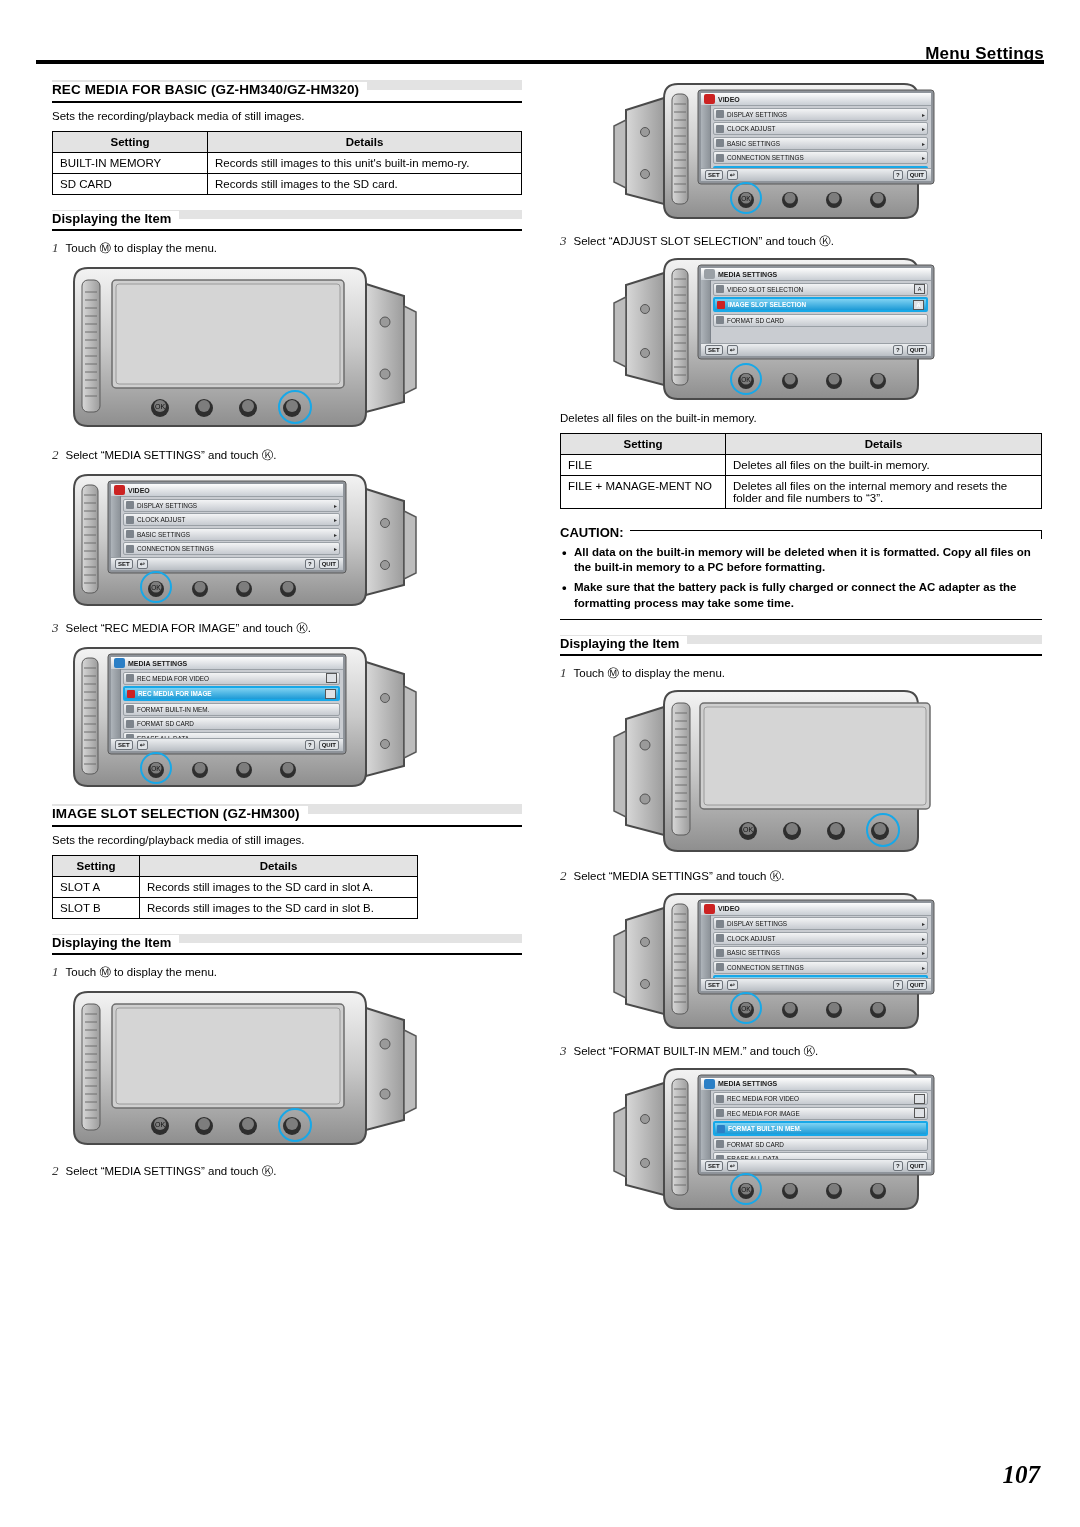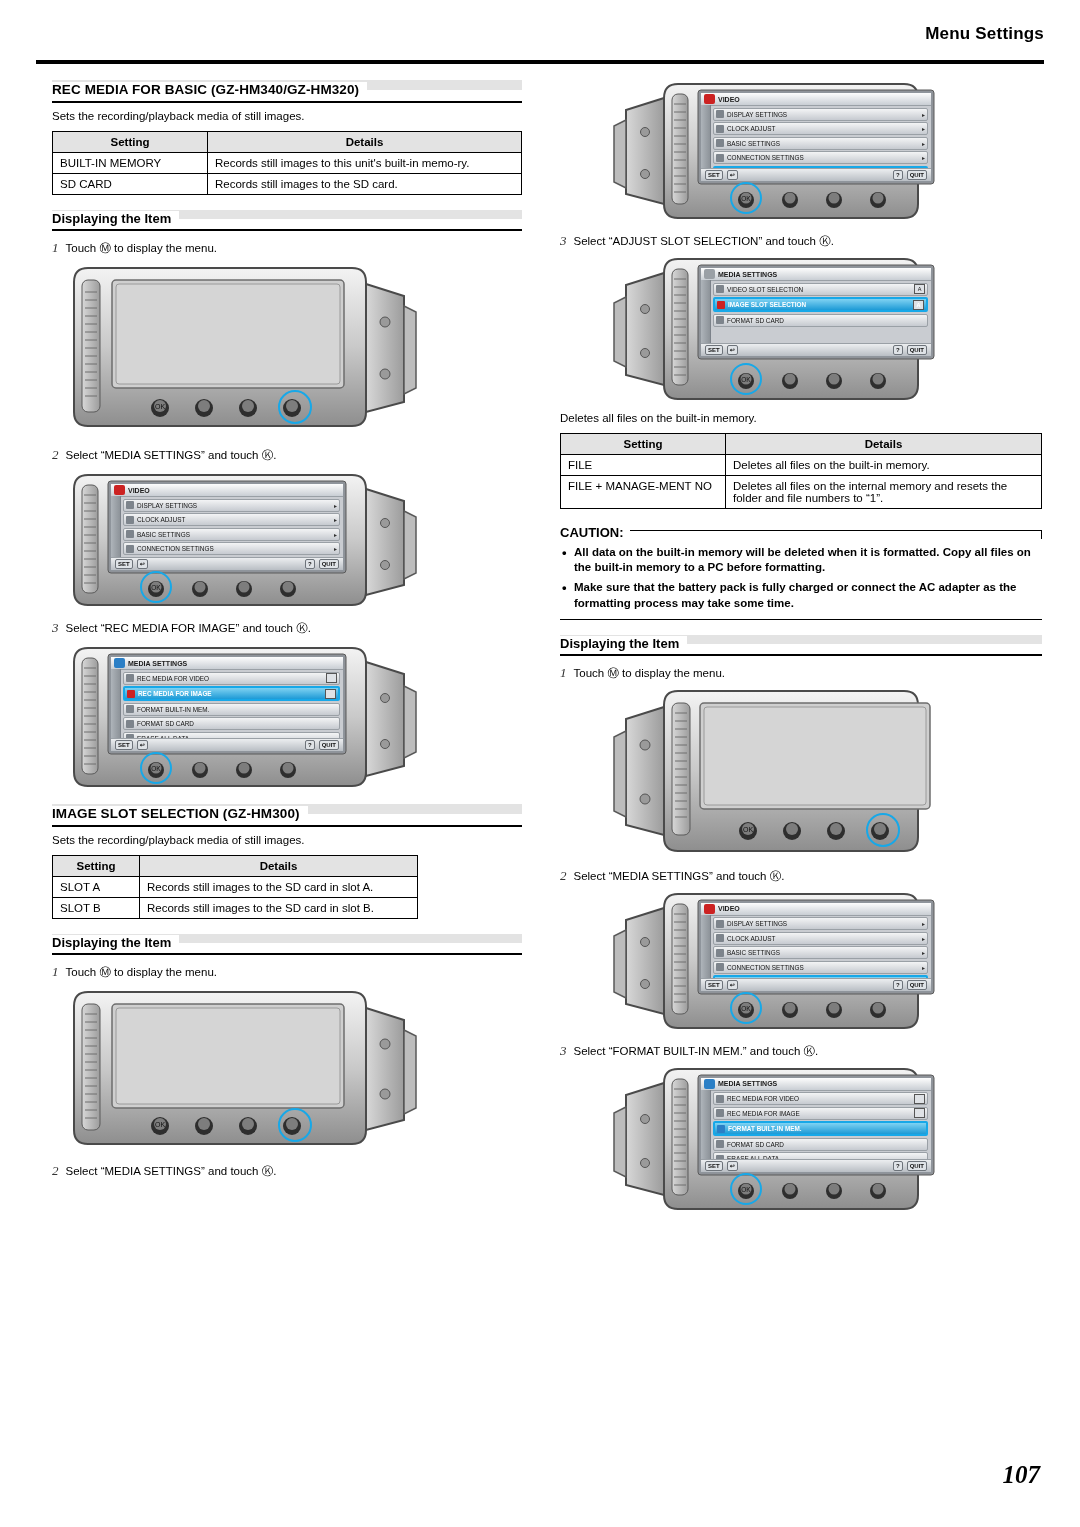--- a/index.html
+++ b/index.html
@@ -8,21 +8,21 @@
     background:#ffffff;
     font-family:"Liberation Sans", sans-serif;
     color:#000;
     position:relative;
     overflow:hidden;
   }
   .page{position:absolute;inset:0;}
 
   
   .hdr-title{
-    position:absolute;right:36px;top:24px;
+    position:absolute;right:36px;top:44px;
     font-size:17px;font-weight:bold;letter-spacing:.2px;
   }
   .hdr-rule{
     position:absolute;left:36px;right:36px;top:60px;
     height:4px;background:#000;
   }
 
   
   .col-left{position:absolute;left:52px;top:80px;width:470px;}
   .col-right{position:absolute;left:560px;top:80px;width:482px;}
@@ -698,21 +698,21 @@
           <th>Details</th>
         </tr>
       </thead>
       <tbody>
         <tr>
           <td class="c1">FILE</td>
           <td>Deletes all files on the built-in memory.</td>
         </tr>
         <tr>
           <td class="c1">FILE + MANAGE-MENT NO</td>
-          <td>Deletes all files on the internal memory and resets the folder and file numbers to “1”.</td>
+          <td>Deletes all files on the internal memory and resets the folder and file numbers to “3”.</td>
         </tr>
       </tbody>
     </table>
 
     <div class="caution-wrap">
       <div class="caution-head">
         <span class="rule"></span>
         <span class="rule2"></span>
         <span class="lbl">CAUTION:</span>
       </div>

